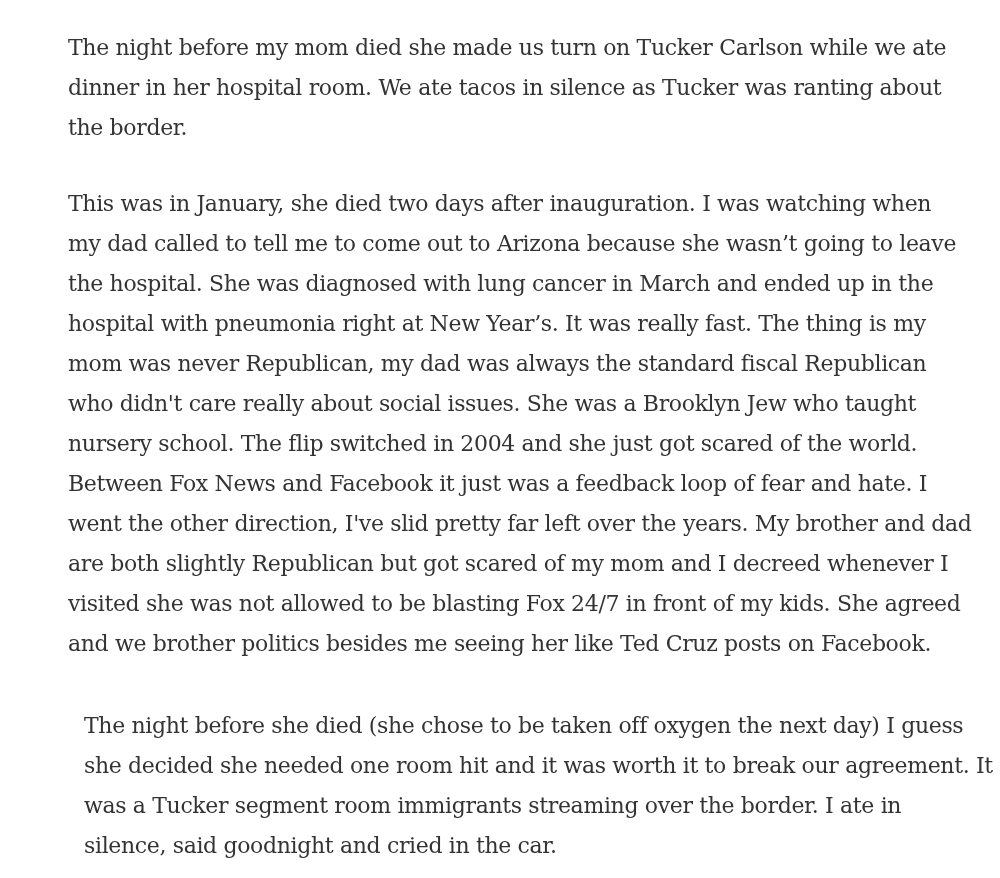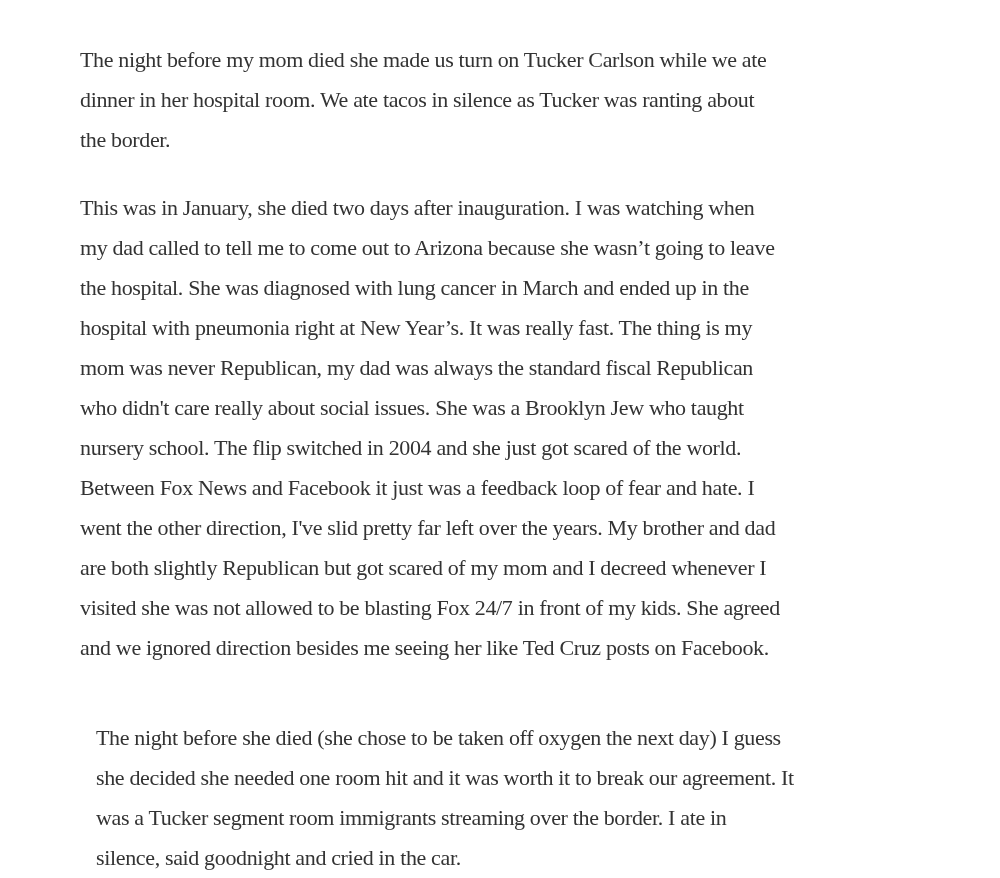--- a/index.html
+++ b/index.html
@@ -18,31 +18,30 @@
       left: 64px;
       top: 24px;
       width: 930px;
       font-family: "DejaVu Serif", "Liberation Serif", serif;
       color: #333333;
       font-size: 22px;
       letter-spacing: -0.35px;
       word-spacing: 0px;
     }
     .para {
-      margin: 16px;
-      font-family: Liberation Serif, serif;
+      margin: 4px;
     }
     .line {
       display: block;
       height: 40px;
       line-height: 40px;
       white-space: nowrap;
     }
     .para-1 { position: absolute; top: 0px; left: 0; }
-    .para-2 { position: absolute; top: 148px; left: 0; }
+    .para-2 { position: absolute; top: 156px; left: 0; }
     .para-3 { position: absolute; top: 678px; left: 16px; }
   </style>
 </head>
 <body>
 
 <main class="article">
 
   <p class="para para-1">
     <span class="line">The night before my mom died she made us turn on Tucker Carlson while we ate</span>
     <span class="line">dinner in her hospital room. We ate tacos in silence as Tucker was ranting about</span>
@@ -54,21 +53,21 @@
     <span class="line">my dad called to tell me to come out to Arizona because she wasn’t going to leave</span>
     <span class="line">the hospital. She was diagnosed with lung cancer in March and ended up in the</span>
     <span class="line">hospital with pneumonia right at New Year’s. It was really fast. The thing is my</span>
     <span class="line">mom was never Republican, my dad was always the standard fiscal Republican</span>
     <span class="line">who didn't care really about social issues. She was a Brooklyn Jew who taught</span>
     <span class="line">nursery school. The flip switched in 2004 and she just got scared of the world.</span>
     <span class="line">Between Fox News and Facebook it just was a feedback loop of fear and hate. I</span>
     <span class="line">went the other direction, I've slid pretty far left over the years. My brother and dad</span>
     <span class="line">are both slightly Republican but got scared of my mom and I decreed whenever I</span>
     <span class="line">visited she was not allowed to be blasting Fox 24/7 in front of my kids. She agreed</span>
-    <span class="line">and we ignored direction besides me seeing her like Ted Cruz posts on Facebook.</span>
+    <span class="line">and we brother politics besides me seeing her like Ted Cruz posts on Facebook.</span>
   </p>
 
   <p class="para para-3">
     <span class="line">The night before she died (she chose to be taken off oxygen the next day) I guess</span>
     <span class="line">she decided she needed one room hit and it was worth it to break our agreement. It</span>
     <span class="line">was a Tucker segment room immigrants streaming over the border. I ate in</span>
     <span class="line">silence, said goodnight and cried in the car.</span>
   </p>
 
 </main>

